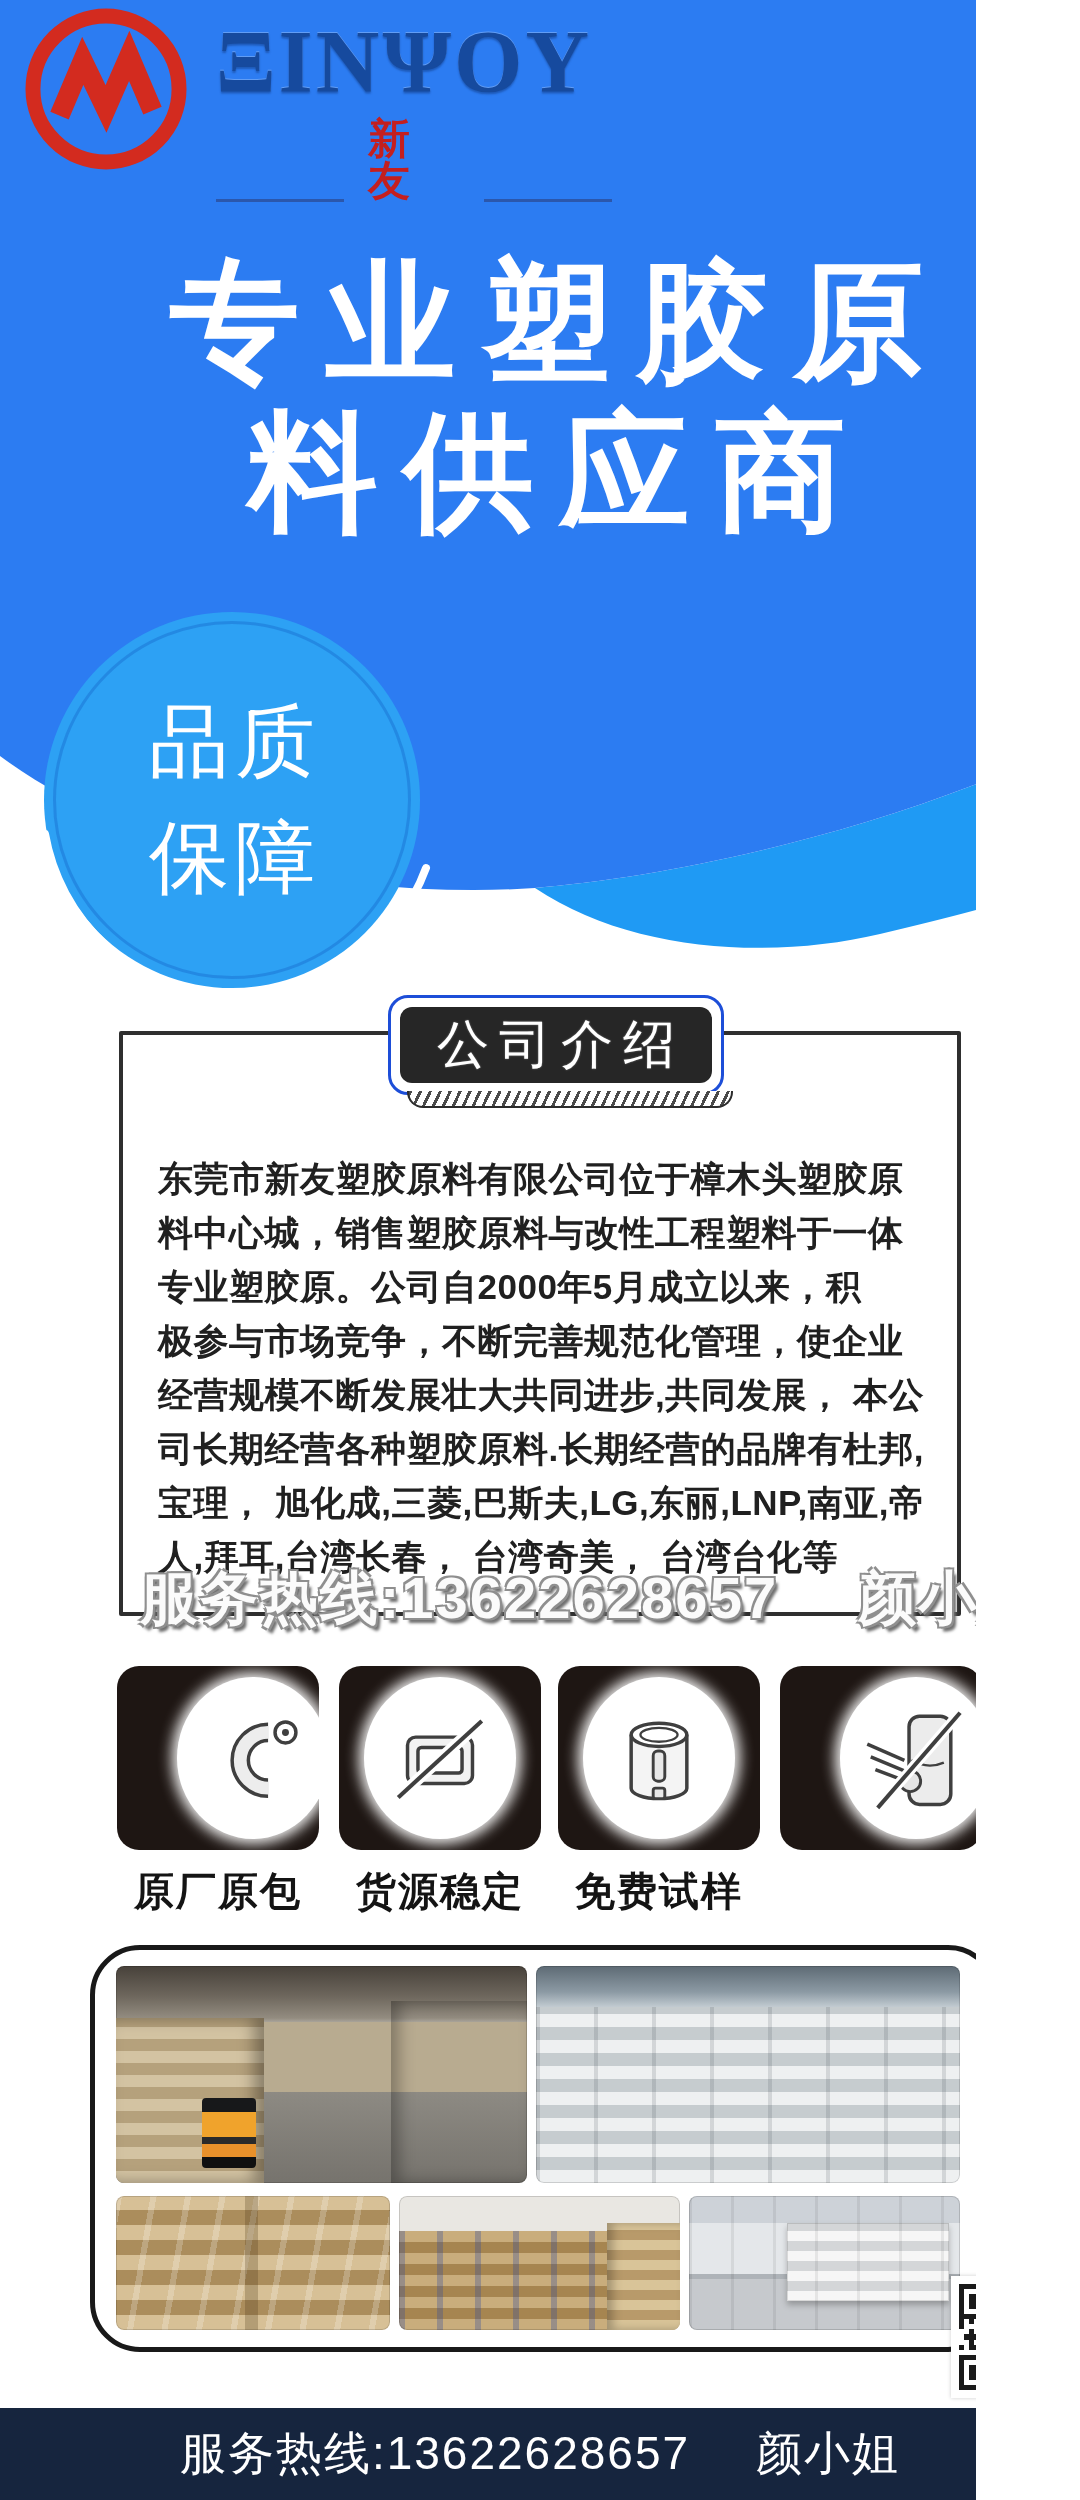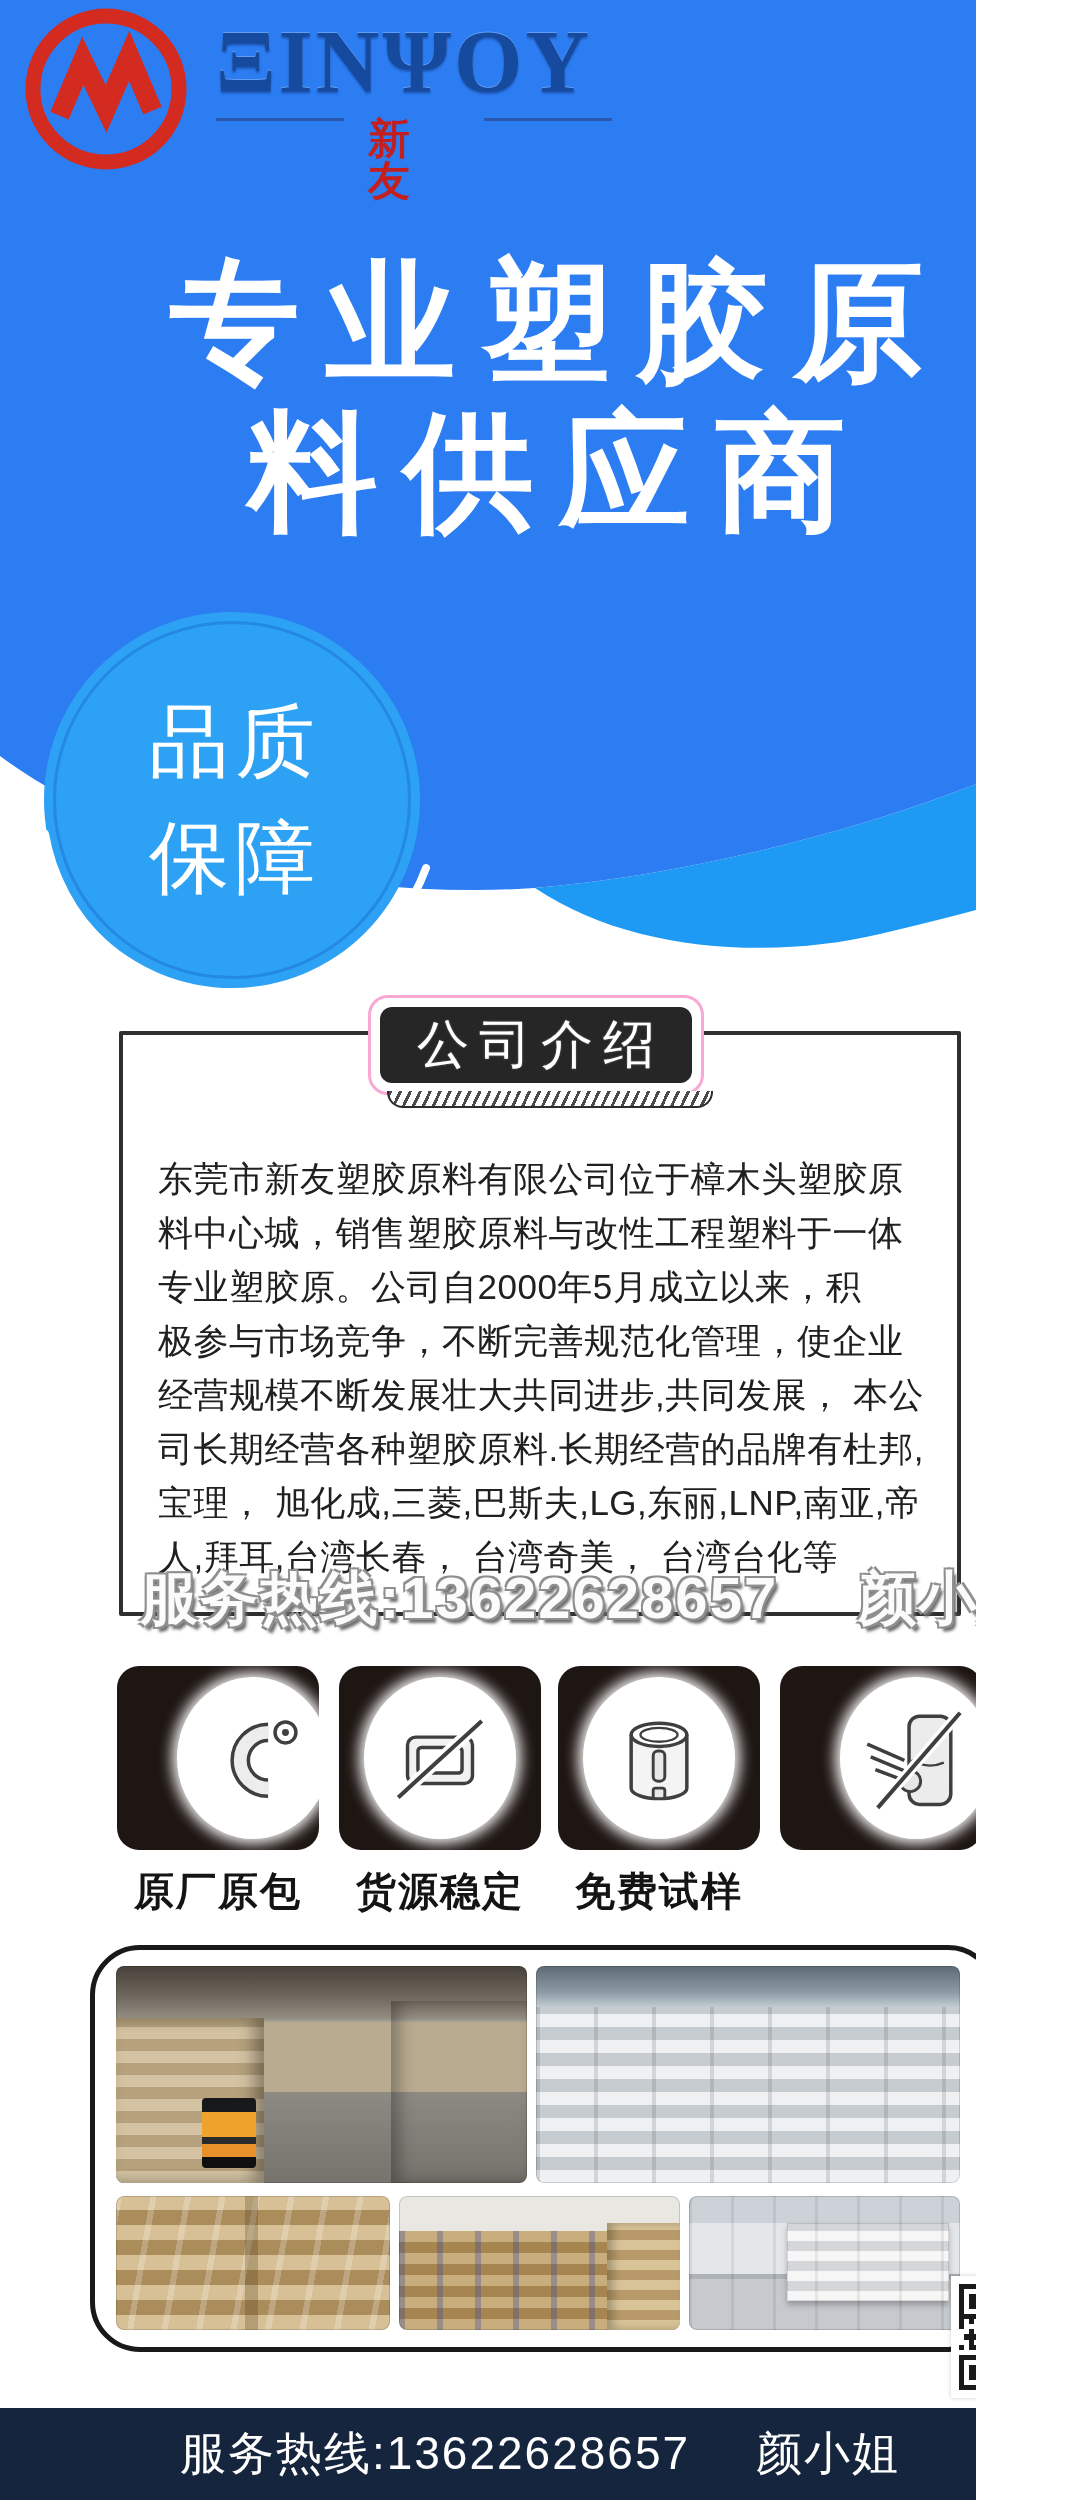--- a/index.html
+++ b/index.html
@@ -10,21 +10,21 @@
   .waves{position:absolute;top:0;left:0;width:1080px;height:1010px;}
 
   
   .logo-mark{position:absolute;left:20px;top:6px;width:172px;height:166px;}
   .brand-en{
     position:absolute;left:216px;top:18px;width:420px;
     font-family:"Liberation Serif","DejaVu Serif",serif;
     font-weight:700;font-size:88px;letter-spacing:3px;line-height:1;
     color:#164a9e;text-shadow:0 2px 2px rgba(6,30,80,.35), 0 -1px 0 rgba(255,255,255,.25);
   }
-  .brand-sub{position:absolute;left:216px;top:118px;width:396px;display:flex;align-items:flex-start;justify-content:center;gap:24px;}
+  .brand-sub{position:absolute;left:216px;top:118px;width:396px;display:flex;align-items:flex-end;justify-content:center;gap:24px;}
   .brand-rule{flex:0 0 128px;height:3px;background:#2b57ac;}
   .brand-cn{font-size:42px;font-weight:700;color:#c41f1f;letter-spacing:26px;margin-right:-26px;line-height:1;}
 
   
   .hero-title{
     position:absolute;left:0;top:247px;width:1080px;text-align:center;
     color:#ffffff;font-weight:700;font-size:130px;line-height:150px;
     letter-spacing:26px;padding-left:39px;box-sizing:border-box;
   }
 
@@ -42,37 +42,37 @@
     color:#ffffff;font-size:80px;font-weight:500;line-height:116px;letter-spacing:6px;padding-left:6px;box-sizing:border-box;
   }
   .quality-arc{position:absolute;left:25px;top:600px;width:440px;height:420px;overflow:visible;}
 
   
   .intro-box{
     position:absolute;left:119px;top:1031px;width:842px;height:585px;
     background:#ffffff;border:4px solid #2f2f2f;border-radius:2px;box-sizing:border-box;z-index:2;
   }
   .intro-ribbon{
-    position:absolute;left:368px;top:995px;width:336px;height:100px;
-    background:#ffffff;border:3px solid #f9a8d4;border-radius:20px;box-sizing:border-box;z-index:4;
+    position:absolute;left:388px;top:995px;width:336px;height:100px;
+    background:#ffffff;border:3px solid #1d4ed8;border-radius:20px;box-sizing:border-box;z-index:4;
   }
   .intro-ribbon::after{
     content:"";position:absolute;left:16px;right:-12px;bottom:-16px;height:15px;
     background:repeating-linear-gradient(115deg,#4a4a4a 0 3px,#ffffff 3px 9px);
     border:2px solid #2c2c2c;border-top:none;border-radius:0 0 16px 16px;
   }
   .intro-ribbon-inner{
     position:absolute;inset:9px;background:#262626;border-radius:12px;
     display:flex;align-items:center;justify-content:center;
     color:#ffffff;font-size:52px;font-weight:500;letter-spacing:10px;padding-left:10px;box-sizing:border-box;
     text-shadow:0 0 2px rgba(255,255,255,.4);
   }
   .intro-text{position:absolute;left:158px;top:1152px;width:770px;z-index:3;}
   .intro-line{
-    height:54px;line-height:54px;font-size:35px;color:#202020;font-weight:400;
+    height:54px;line-height:54px;font-size:35px;color:#202020;font-weight:700;
     white-space:nowrap;letter-spacing:.5px;
   }
   .watermark{
     position:absolute;left:140px;top:1560px;width:820px;z-index:5;white-space:nowrap;
     font-size:58px;font-weight:700;color:#fbfbfb;letter-spacing:2px;
     text-shadow:-2px -2px 0 #8f8f8f,2px -2px 0 #8f8f8f,-2px 2px 0 #8f8f8f,2px 2px 0 #8f8f8f,4px 5px 3px #6f6f6f;
   }
   .watermark .wm-contact{margin-left:62px;}
 
   

